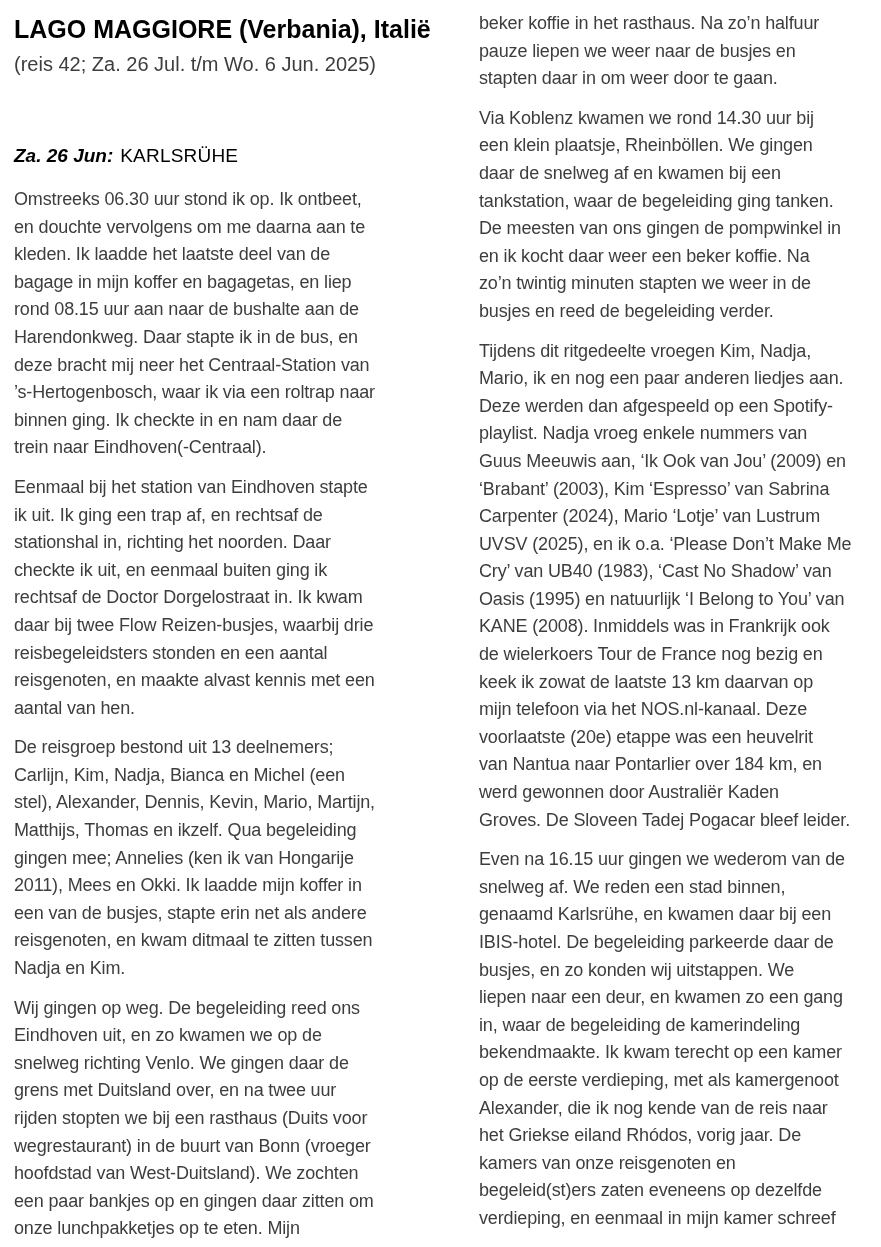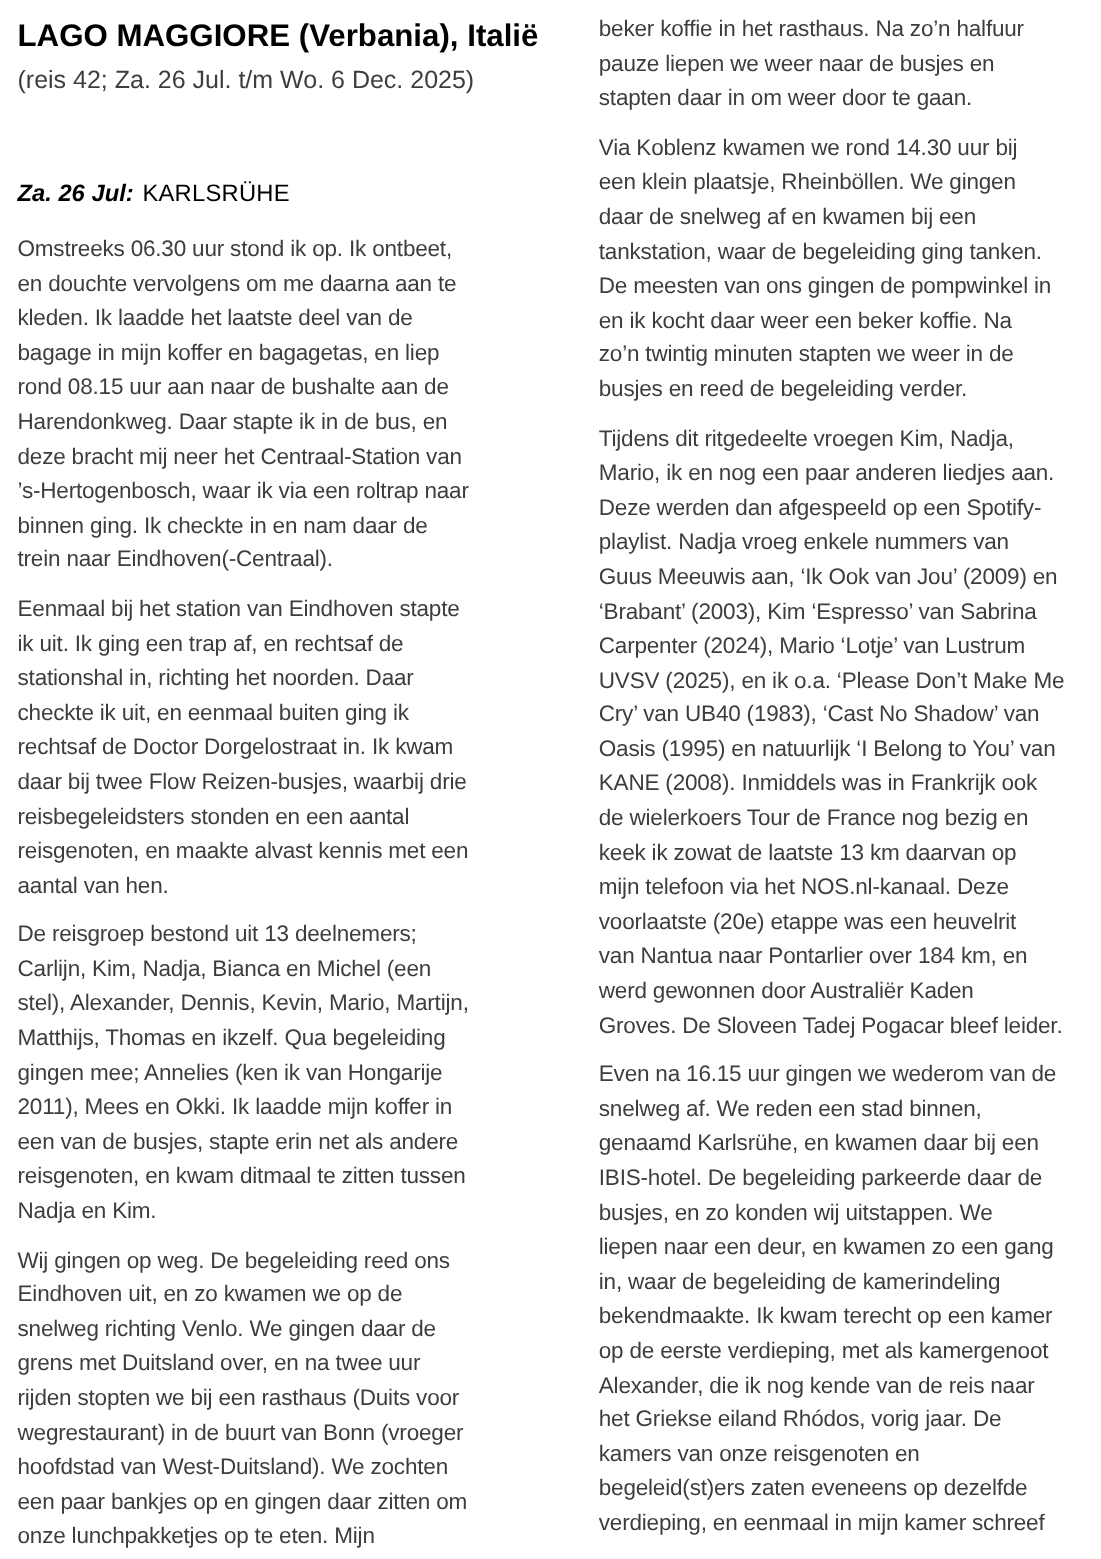--- a/index.html
+++ b/index.html
@@ -62,24 +62,24 @@
   }
   .body-p:last-child{margin-bottom:0;}
 </style>
 </head>
 <body>
 
 <div class="page">
 
   <div class="col col-left">
     <h1 class="doc-title">LAGO MAGGIORE (Verbania), Italië</h1>
-    <p class="doc-subtitle">(reis 42; Za. 26 Jul. t/m Wo. 6 Dec. 2025)</p>
+    <p class="doc-subtitle">(reis 42; Za. 26 Jul. t/m Wo. 6 Jun. 2025)</p>
 
     <h2 class="day-heading">
-      <span class="day-date">Za. 26 Jul:</span><span class="day-place">KARLSRÜHE</span>
+      <span class="day-date">Za. 26 Jun:</span><span class="day-place">KARLSRÜHE</span>
     </h2>
 
     <p class="body-p">Omstreeks 06.30 uur stond ik op. Ik ontbeet,
 en douchte vervolgens om me daarna aan te
 kleden. Ik laadde het laatste deel van de
 bagage in mijn koffer en bagagetas, en liep
 rond 08.15 uur aan naar de bushalte aan de
 Harendonkweg. Daar stapte ik in de bus, en
 deze bracht mij neer het Centraal-Station van
 ’s-Hertogenbosch, waar ik via een roltrap naar

